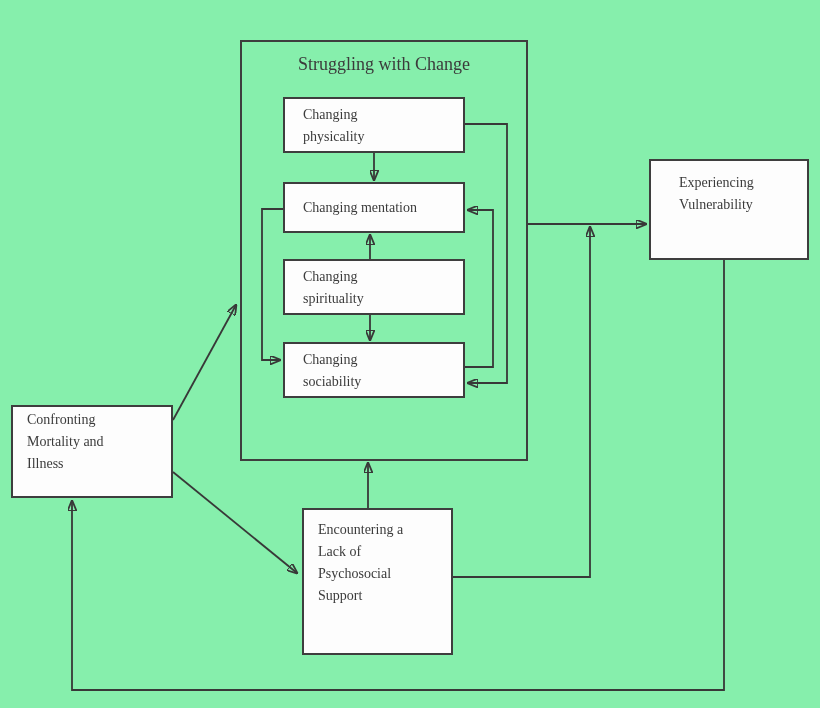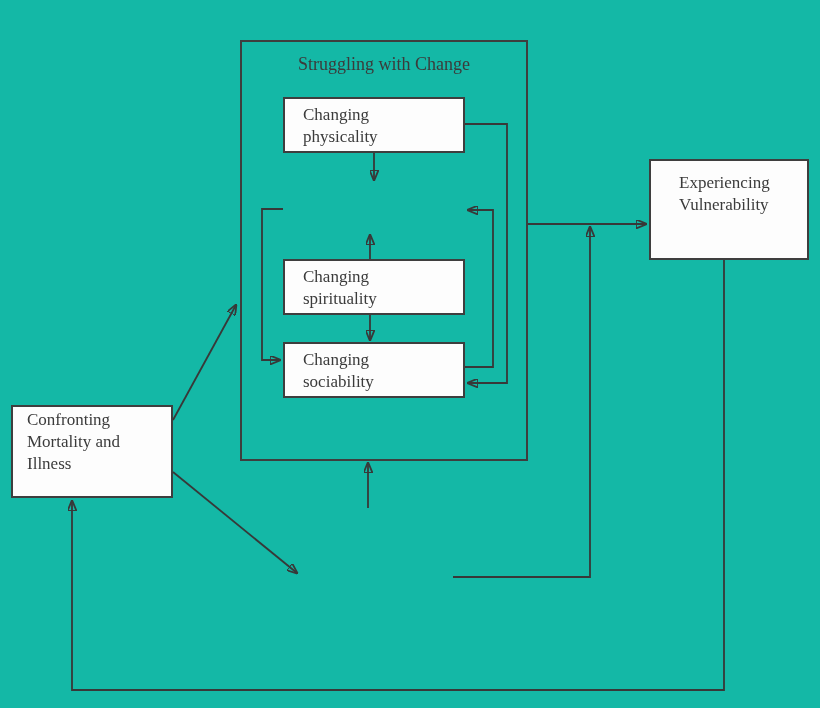--- a/index.html
+++ b/index.html
@@ -4,30 +4,30 @@
 <style>
   html, body { margin: 0; padding: 0; }
   body {
     background: #f6f6f6;
     font-family: "Liberation Serif", serif;
   }
   .canvas {
     position: relative;
     width: 820px;
     height: 708px;
-    background: #14b8a6;
+    background: #86efac;
     overflow: hidden;
   }
   .node {
     position: absolute;
     box-sizing: border-box;
     background: #fdfdfd;
     border: 2px solid #3e3e3e;
     color: #3b3b3b;
-    font-size: 17px;
+    font-size: 14px;
     line-height: 22px;
     white-space: pre-line;
   }
   .group {
     position: absolute;
     box-sizing: border-box;
     background: transparent;
     border: 2px solid #3e3e3e;
   }
   .group-title {
@@ -57,31 +57,36 @@
 
 <div class="canvas">
 
   <div class="group" style="left:240px; top:40px; width:288px; height:421px;">
     <div class="group-title">Struggling with Change</div>
   </div>
 
   <div class="node" style="left:283px; top:97px; width:182px; height:56px; padding:5px 4px 0 18px;">Changing
 physicality</div>
 
+  <div class="node" style="left:283px; top:182px; width:182px; height:51px; padding:13px 4px 0 18px;">Changing mentation</div>
 
   <div class="node" style="left:283px; top:259px; width:182px; height:56px; padding:5px 4px 0 18px;">Changing
 spirituality</div>
 
   <div class="node" style="left:283px; top:342px; width:182px; height:56px; padding:5px 4px 0 18px;">Changing
 sociability</div>
 
   <div class="node" style="left:11px; top:405px; width:162px; height:93px; padding:2px 4px 0 14px;">Confronting
 Mortality and
 Illness</div>
 
+  <div class="node" style="left:302px; top:508px; width:151px; height:147px; padding:9px 4px 0 14px;">Encountering a
+Lack of
+Psychosocial
+Support</div>
 
   <div class="node" style="left:649px; top:159px; width:160px; height:101px; padding:11px 4px 0 28px;">Experiencing
 Vulnerability</div>
 
   <svg class="connector-layer" width="820" height="708" viewBox="0 0 820 708">
     <defs>
       <marker id="arw" viewBox="0 0 11 9" refX="10" refY="4.5" markerWidth="11" markerHeight="9" markerUnits="userSpaceOnUse" orient="auto">
         <path d="M0,0 L11,4.5 L0,9 Z" fill="#383838" stroke="none"></path>
       </marker>
     </defs>

